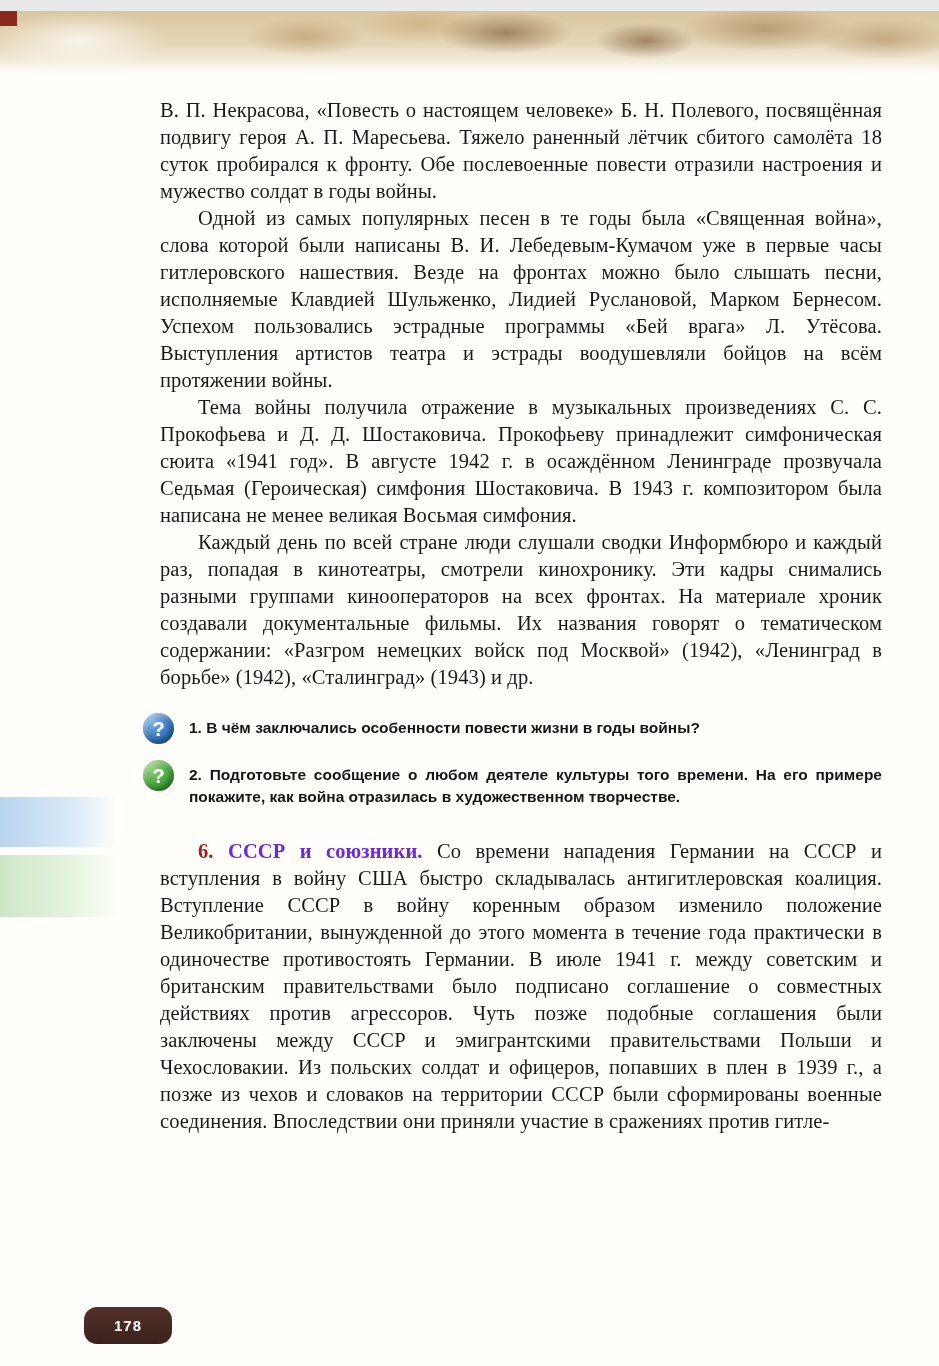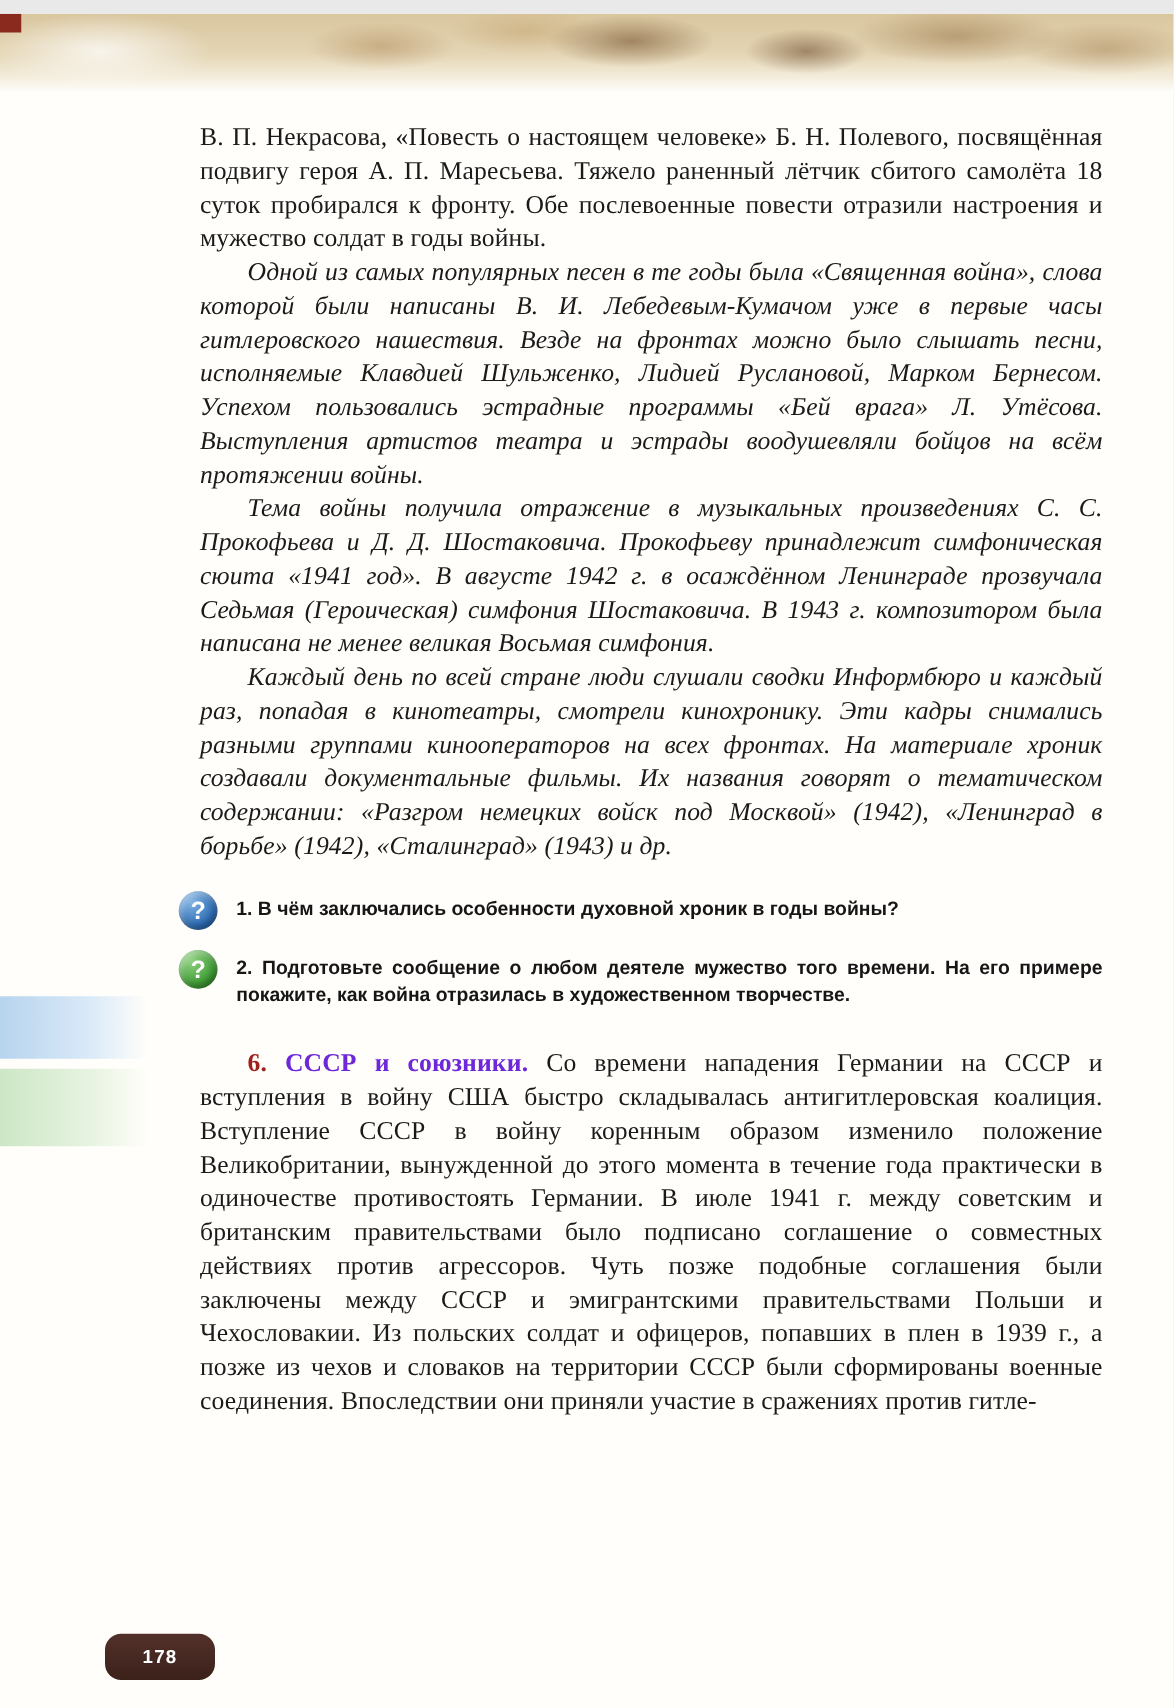--- a/index.html
+++ b/index.html
@@ -45,21 +45,21 @@
   }
 
   .content {
     position:absolute; left:160px; top:86px; width:722px;
   }
   .para {
     font-size:20.5px; line-height:27px;
     text-align:justify;
     letter-spacing:.1px;
   }
-  .para.indent { text-indent:38px;font-style:italic; }
+  .para.indent { text-indent:38px; }
 
   
   .questions { margin:24px 0 30px; }
   .question-row {
     display:flex; align-items:flex-start;
     margin-left:-17px; margin-bottom:18px;
   }
   .q-icon {
     flex:0 0 31px; width:31px; height:31px; border-radius:50%;
     margin-right:15px; margin-top:-2px;
@@ -115,29 +115,29 @@
     <p class="para indent">Одной из самых популярных песен в те годы была «Священная война», слова которой были написаны В. И. Лебедевым-Кумачом уже в первые часы гитлеровского нашествия. Везде на фронтах можно было слышать песни, исполняемые Клавдией Шульженко, Лидией Руслановой, Марком Бернесом. Успехом пользовались эстрадные программы «Бей врага» Л. Утёсова. Выступления артистов театра и эстрады воодушевляли бойцов на всём протяжении войны.</p>
     <p class="para indent">Тема войны получила отражение в музыкальных произведениях С. С. Прокофьева и Д. Д. Шостаковича. Прокофьеву принадлежит симфоническая сюита «1941 год». В августе 1942 г. в осаждённом Ленинграде прозвучала Седьмая (Героическая) симфония Шостаковича. В 1943 г. композитором была написана не менее великая Восьмая симфония.</p>
     <p class="para indent">Каждый день по всей стране люди слушали сводки Информбюро и каждый раз, попадая в кинотеатры, смотрели кинохронику. Эти кадры снимались разными группами кинооператоров на всех фронтах. На материале хроник создавали документальные фильмы. Их названия говорят о тематическом содержании: «Разгром немецких войск под Москвой» (1942), «Ленинград в борьбе» (1942), «Сталинград» (1943) и др.</p>
 
     <div class="questions">
 
       <div class="question-row">
         <div class="q-icon blue">?</div>
         <div class="q-text">
           <span class="q-num">1.</span>
-          <span>В чём заключались особенности духовной хроник в годы войны?</span>
+          <span>В чём заключались особенности повести жизни в годы войны?</span>
         </div>
       </div>
 
       <div class="question-row">
         <div class="q-icon green">?</div>
         <div class="q-text">
           <span class="q-num">2.</span>
-          <span>Подготовьте сообщение о любом деятеле мужество того времени. На его примере покажите, как война отразилась в художественном творчестве.</span>
+          <span>Подготовьте сообщение о любом деятеле культуры того времени. На его примере покажите, как война отразилась в художественном творчестве.</span>
         </div>
       </div>
 
     </div>
 
     <p class="section-para">
       <span class="section-num">6.</span>
       <span class="section-title">СССР и союзники.</span><span> Со времени нападения Германии на СССР и вступления в войну США быстро складывалась антигитлеровская коалиция. Вступление СССР в войну коренным образом изменило положение Великобритании, вынужденной до этого момента в течение года практически в одиночестве противостоять Германии. В июле 1941 г. между советским и британским правительствами было подписано соглашение о совместных действиях против агрессоров. Чуть позже подобные соглашения были заключены между СССР и эмигрантскими правительствами Польши и Чехословакии. Из польских солдат и офицеров, попавших в плен в 1939 г., а позже из чехов и словаков на территории СССР были сформированы военные соединения. Впоследствии они приняли участие в сражениях против гитле-</span>
     </p>
 

